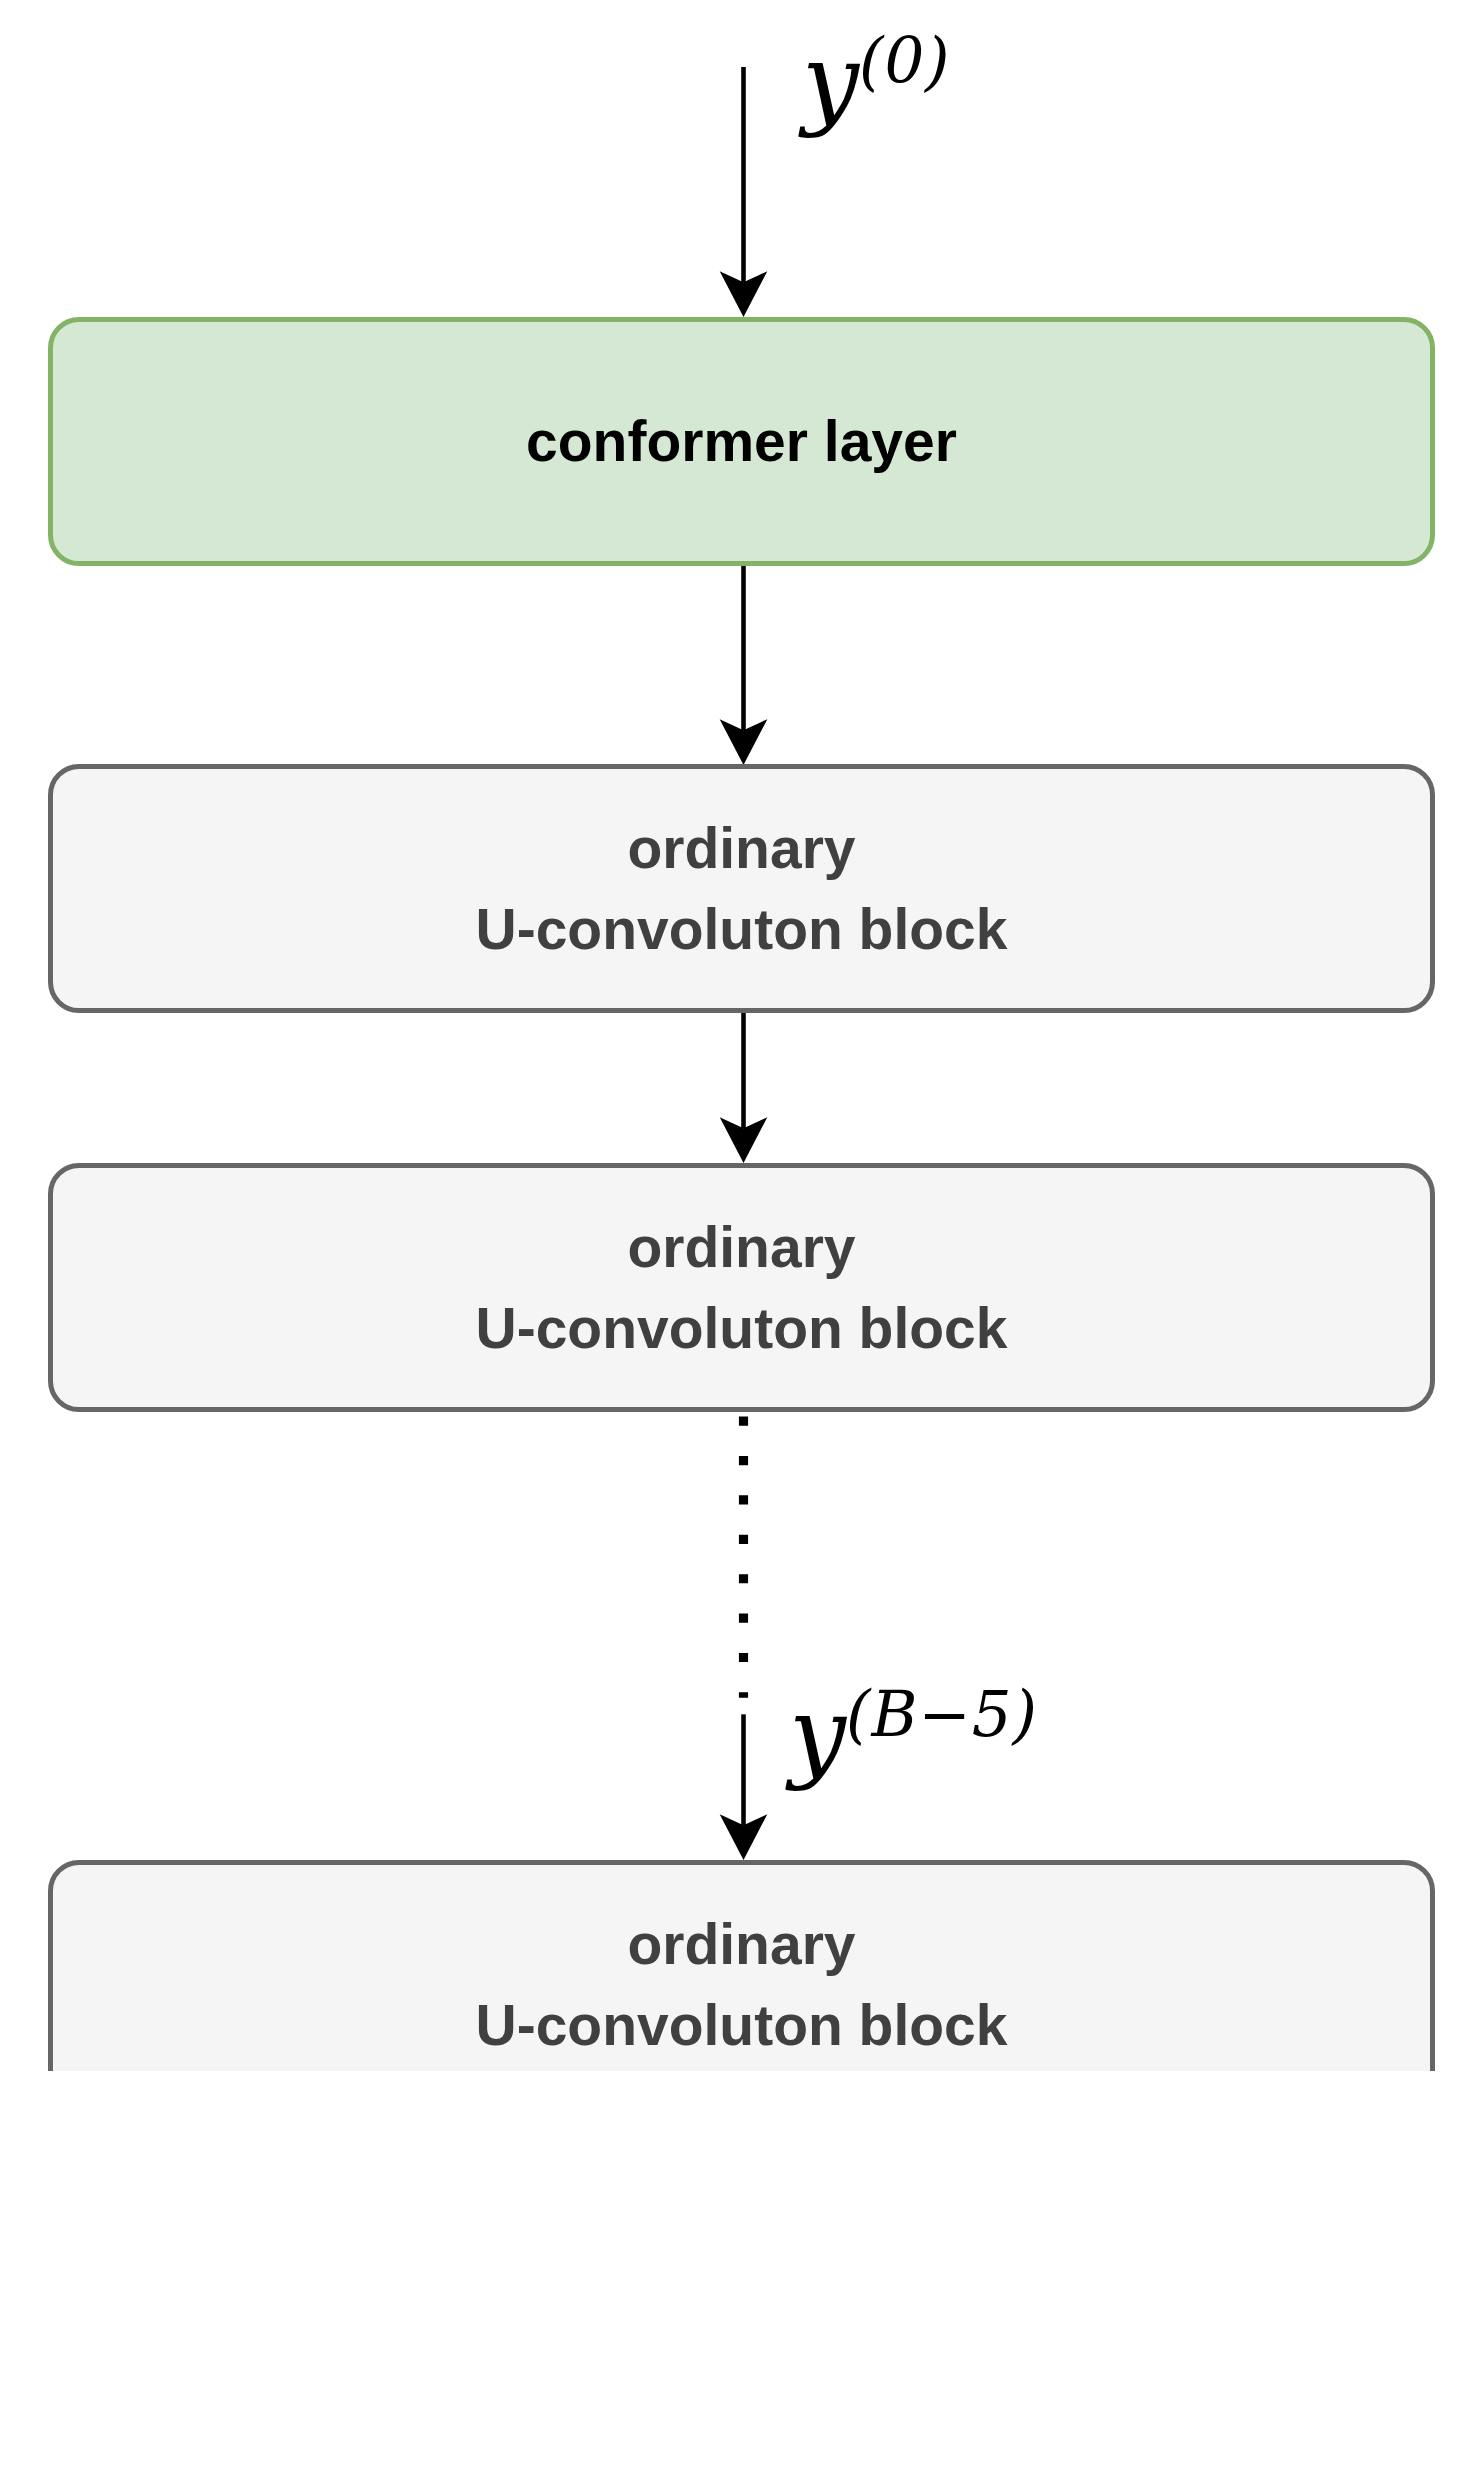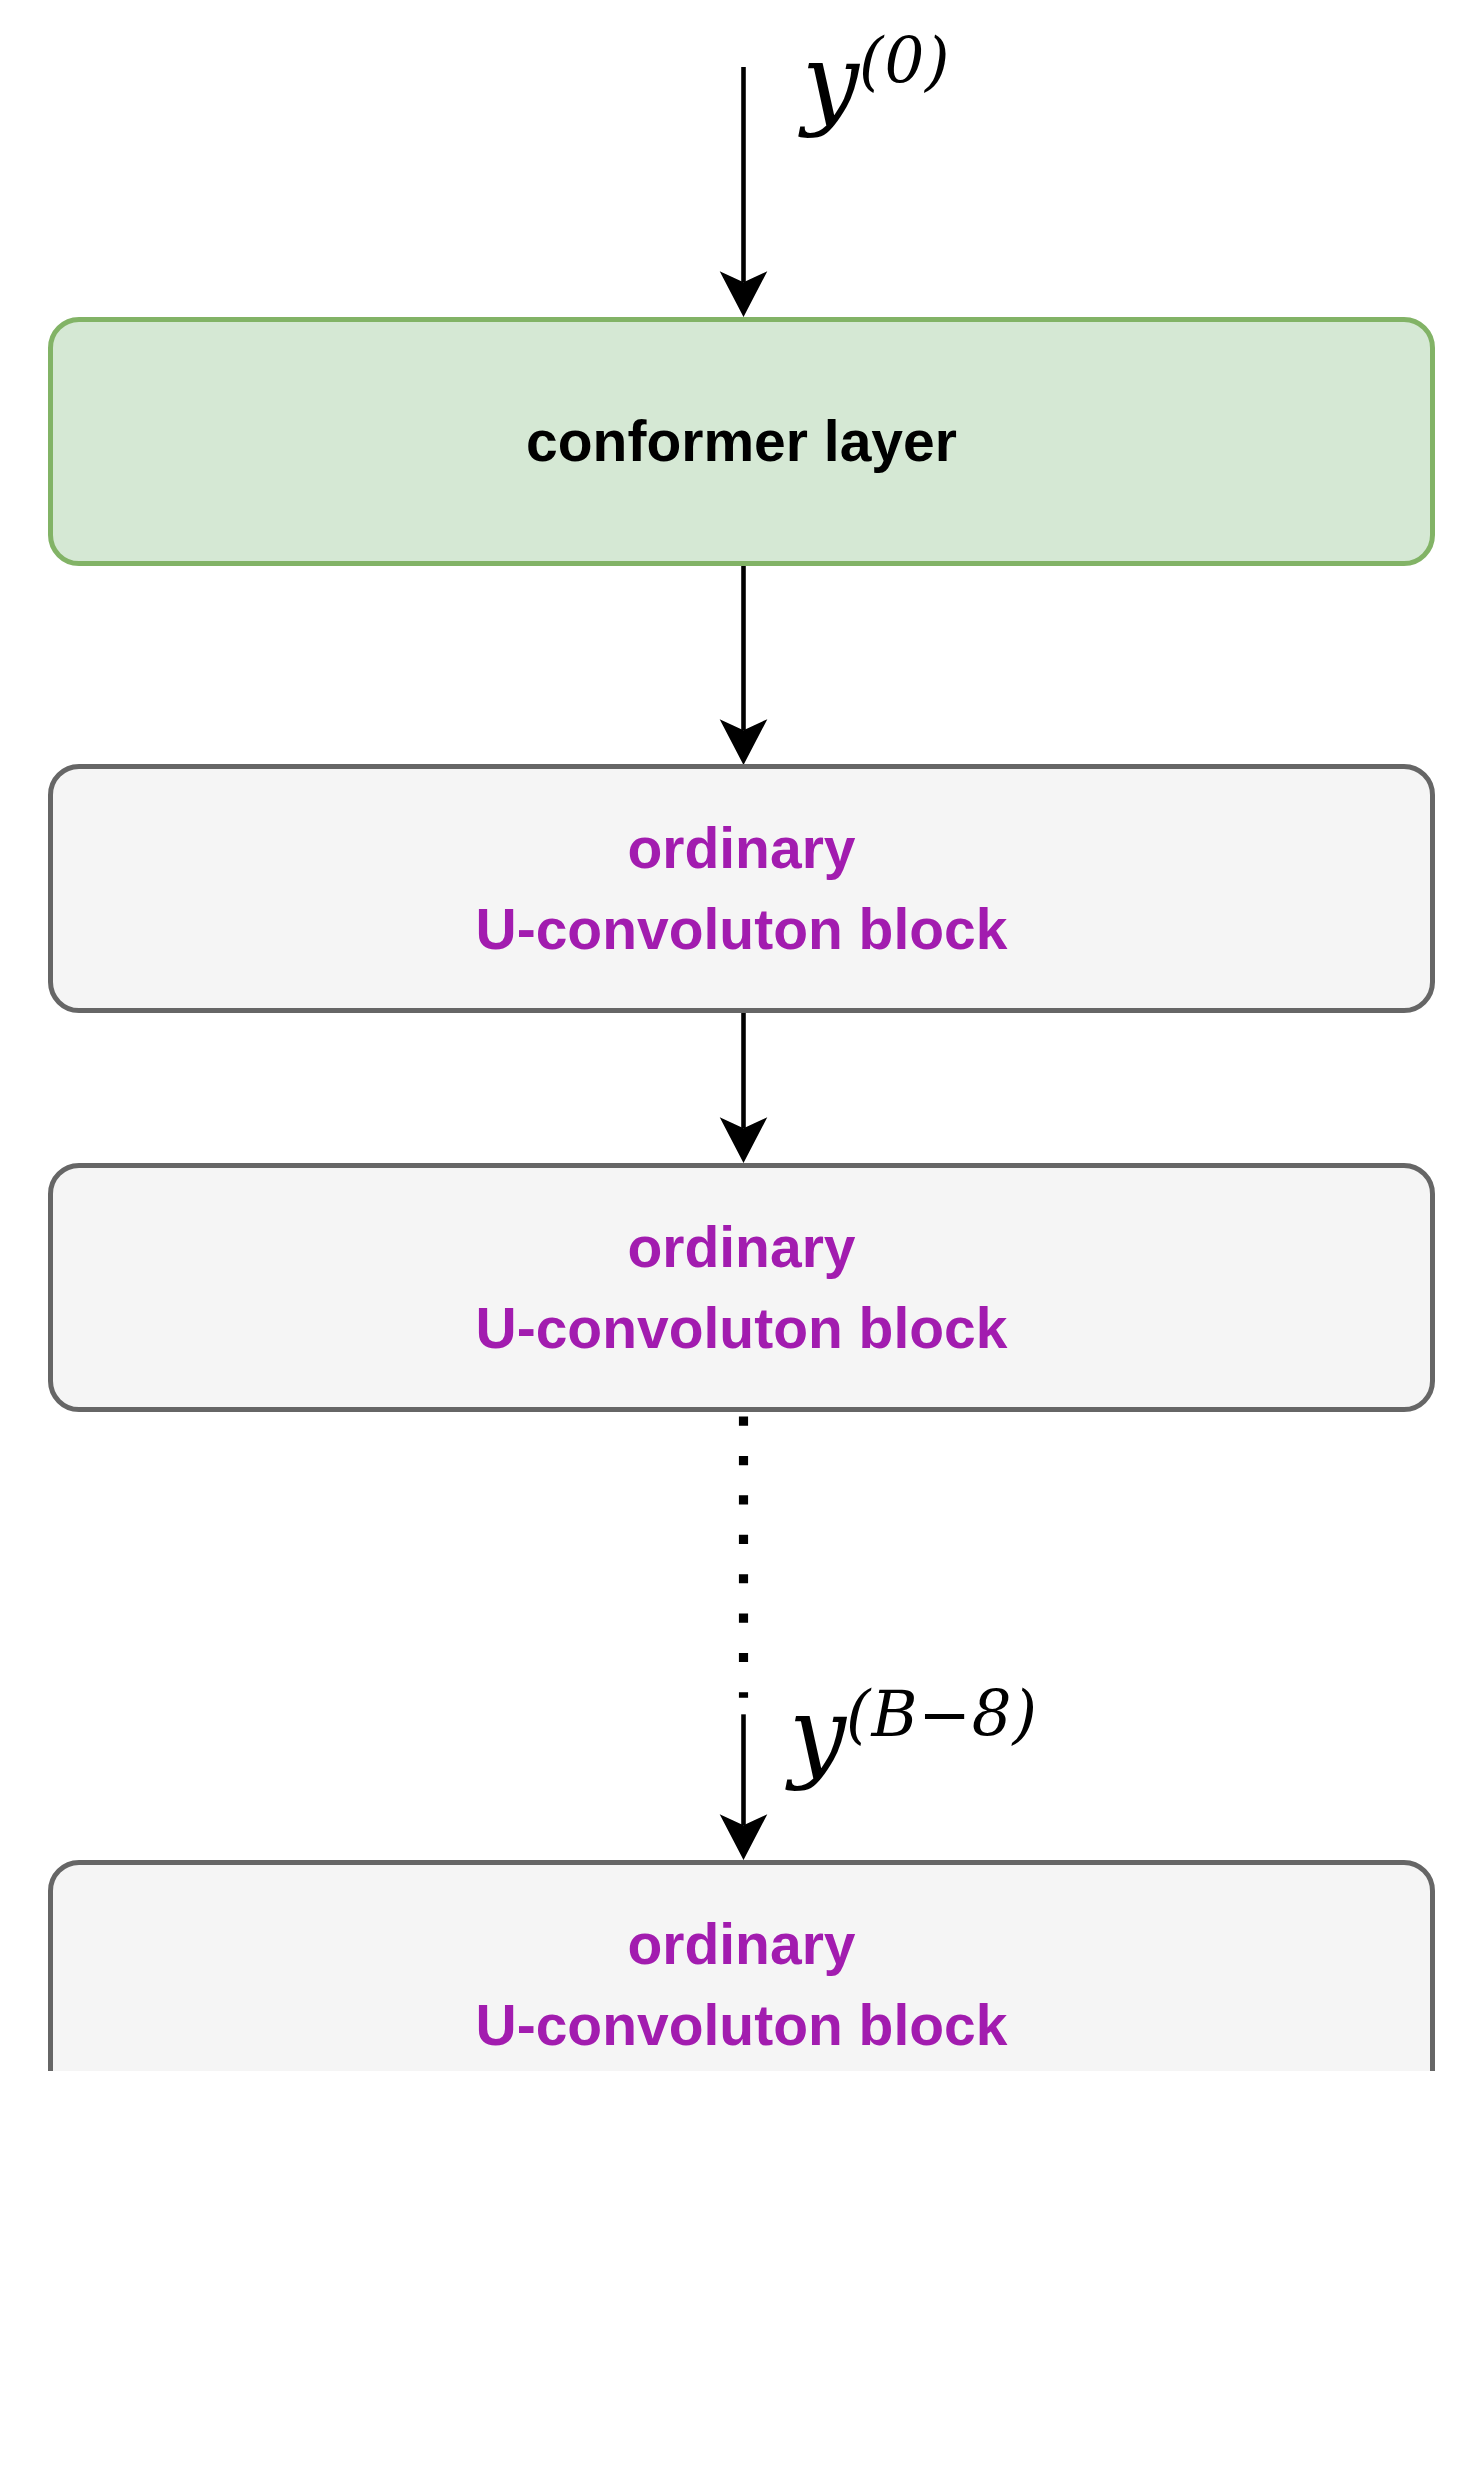--- a/index.html
+++ b/index.html
@@ -33,21 +33,21 @@
   }
   .node.conformer {
     top: 317px;
     background: #d5e8d4;
     border: 5.5px solid #82b366;
     color: #000000;
   }
   .node.ublock {
     background: #f5f5f5;
     border: 5.5px solid #666666;
-    color: #a21caf;
+    color: #404040;
   }
   #block1 { top: 764px; }
   #block2 { top: 1163px; }
   #block3 { top: 1860px; }
 
   
   .arrow {
     position: absolute;
     left: 716px;
     width: 55px;
@@ -116,21 +116,21 @@
     <span>U-convoluton block</span>
   </div>
 
   <svg id="arrow-b2-b3" class="arrow" viewBox="0 0 60 489" aria-hidden="true">
     <line x1="30" y1="5" x2="30" y2="312" stroke="#000000" stroke-width="10" stroke-dasharray="10 33"></line>
     <line x1="30" y1="330" x2="30" y2="451" stroke="#000000" stroke-width="5"></line>
     <polygon points="30,489 4,439 30,451 56,439" fill="#000000"></polygon>
   </svg>
 
   <div id="label-intermediate" class="math-label">
-    <span class="base">y</span><span class="sup">(B−8)</span>
+    <span class="base">y</span><span class="sup">(B−5)</span>
   </div>
 
   <div id="block3" class="node ublock">
     <span>ordinary</span>
     <span>U-convoluton block</span>
   </div>
 
   <svg id="arrow-output" class="arrow" viewBox="0 0 60 274" aria-hidden="true">
     <line x1="30" y1="0" x2="30" y2="236" stroke="#000000" stroke-width="5"></line>
     <polygon points="30,274 4,224 30,236 56,224" fill="#000000"></polygon>

